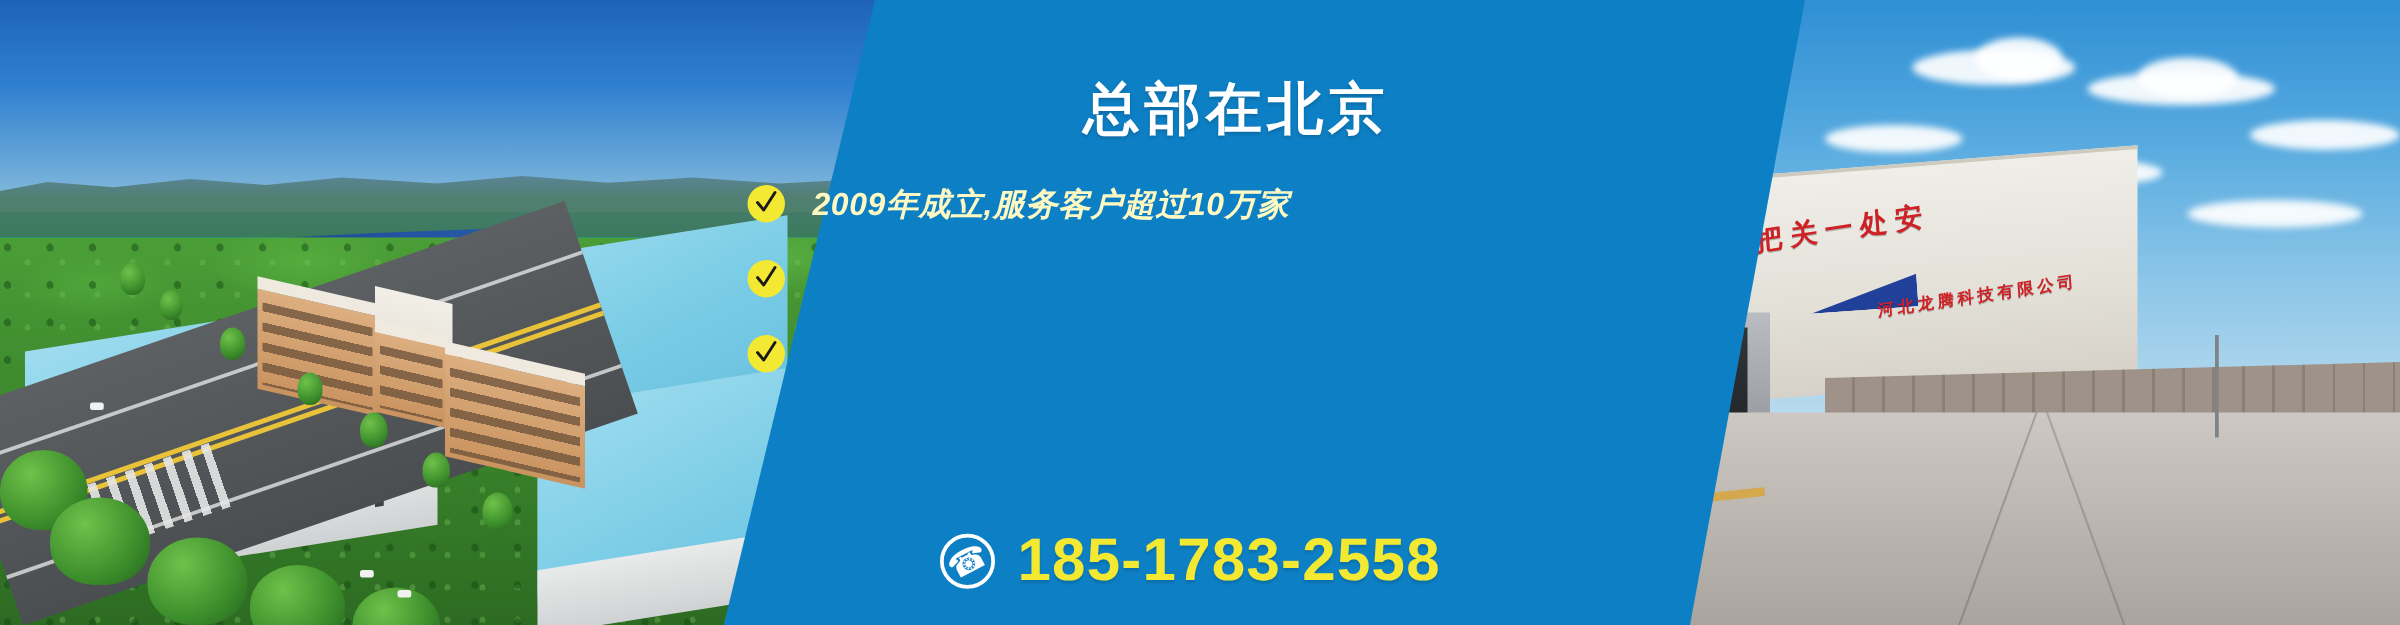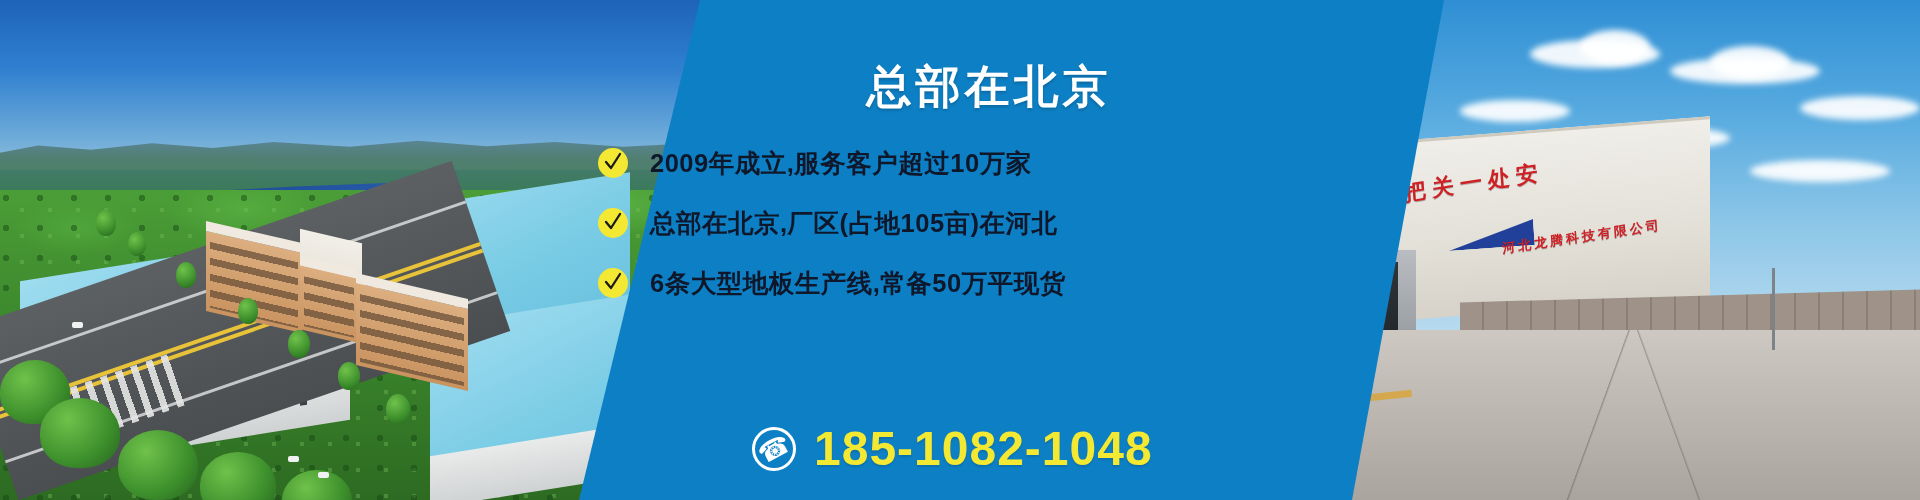--- a/index.html
+++ b/index.html
@@ -191,22 +191,22 @@
   }
   .bullet {
     display:flex; align-items:center; height:60px;
   }
   .check {
     flex:0 0 auto; width:30px; height:30px; border-radius:50%;
     background:#f3e832; position:relative; margin-right:22px;
   }
   .check svg { position:absolute; left:5px; top:4px; }
   .bullet-text {
-    font-size:25.5px; font-weight:bold; color:#0f172a;
-    white-space:nowrap; letter-spacing:.5px;
+    font-size:25.5px; font-weight:bold; color:#fef9c3;
+    white-space:nowrap; letter-spacing:.5px;font-style:italic;
   }
   .phone-row {
     position:absolute; left:752px; top:421px;
     display:flex; align-items:center;
   }
   .phone-icon {
     width:44px; height:44px; border-radius:50%;
     border:3px solid #ffffff; position:relative; margin-right:18px;
     flex:0 0 auto;
   }
@@ -338,37 +338,35 @@
         </span>
         <span class="bullet-text">2009年成立,服务客户超过10万家</span>
       </div>
 
       <div class="bullet">
         <span class="check">
           <svg width="20" height="21" viewBox="0 0 20 21">
               <path d="M3 10 L8 16 L17 2" fill="none" stroke="#1a1a1a" stroke-width="2.3" stroke-linecap="round" stroke-linejoin="round"></path>
             </svg>
         </span>
-        <span class="bullet-text">总部在北京,厂区(占地105亩)在河北</span>
       </div>
 
       <div class="bullet">
         <span class="check">
           <svg width="20" height="21" viewBox="0 0 20 21">
               <path d="M3 10 L8 16 L17 2" fill="none" stroke="#1a1a1a" stroke-width="2.3" stroke-linecap="round" stroke-linejoin="round"></path>
             </svg>
         </span>
-        <span class="bullet-text">6条大型地板生产线,常备50万平现货</span>
       </div>
 
 
     </div>
 
     <div class="phone-row">
       <span class="phone-icon">
         <span class="handset">☎</span>
       </span>
-      <span class="phone-number">185-1082-1048</span>
+      <span class="phone-number">185-1783-2558</span>
     </div>
 
   </div>
 
 </div>
 
 </body></html>

